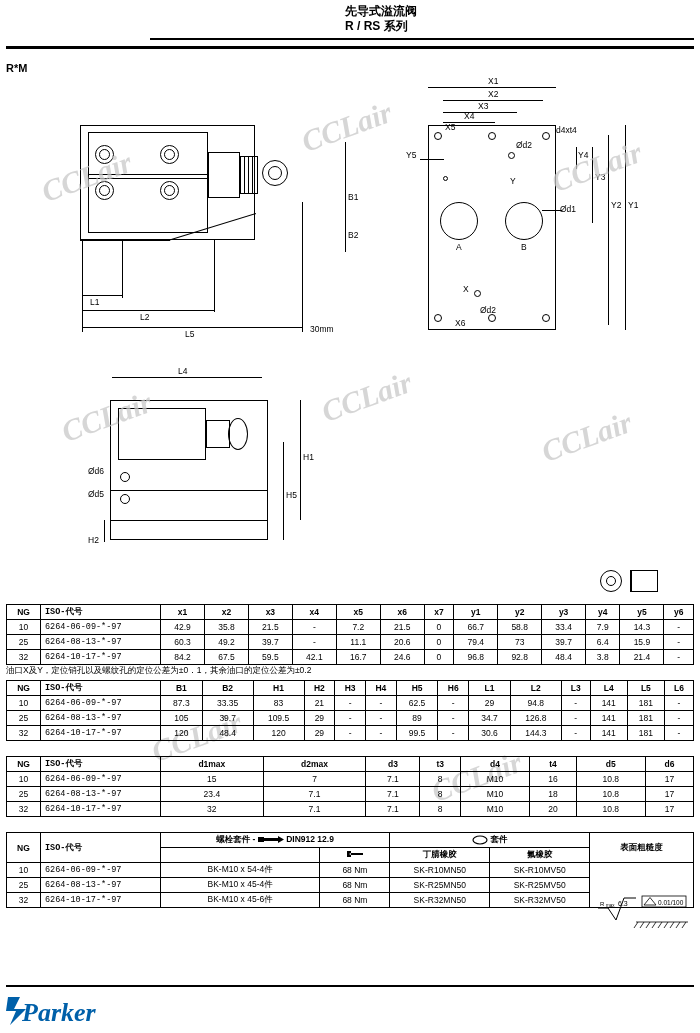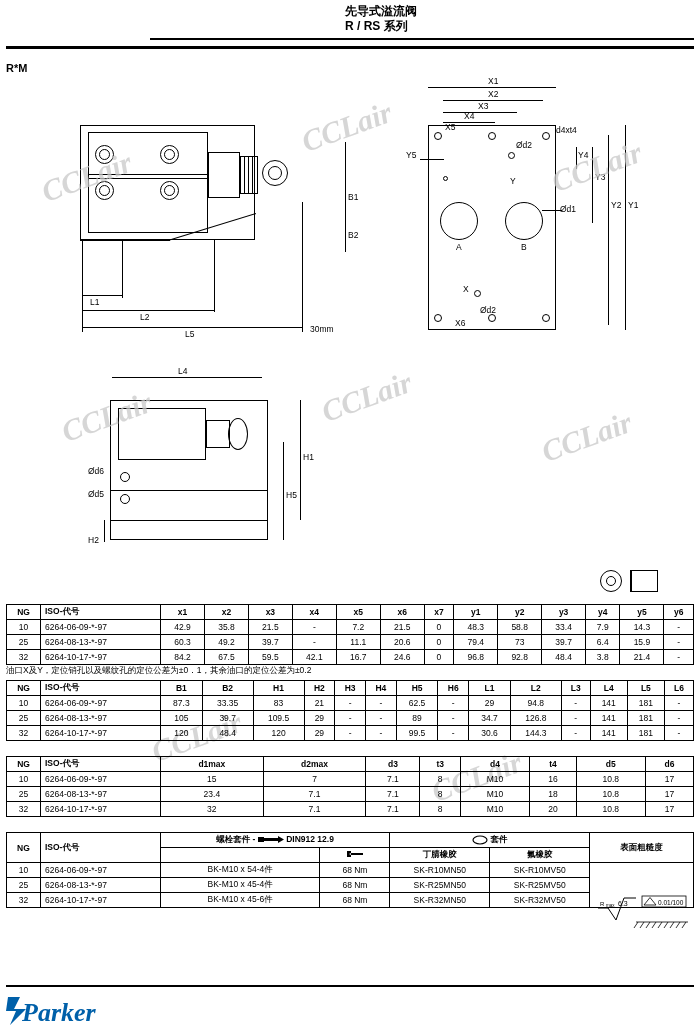--- a/index.html
+++ b/index.html
@@ -32,21 +32,21 @@
   
   .wm { position:absolute; font-family:"Liberation Serif", serif; font-style:italic;
         font-size:30px; color:#c9c9c9; font-weight:bold; transform:rotate(-20deg);
         white-space:nowrap; pointer-events:none; opacity:.75; }
 
   
   table { border-collapse:collapse; font-size:8.5px; }
   .tbl { position:absolute; }
   .tbl th, .tbl td { border:1px solid #000; text-align:center; padding:1px 2px; height:15px; }
   .tbl th { font-weight:bold; }
-  .tbl td.left, .tbl th.left { text-align:left; padding-left:4px; }
+  .tbl td.left, .tbl th.left { text-align:left; padding-left:4px;font-family:Liberation Mono, monospace; }
   .note { position:absolute; font-size:8.5px; }
 
   
   .footer-rule { position:absolute; left:6px; top:985px; width:688px; height:2px; background:#000; }
 </style>
 </head>
 <body>
 
 <div class="header">
   <div class="hdr-center">
@@ -208,21 +208,21 @@
       <tr>
         <td>10</td>
         <td class="left">6264-06-09-*-97</td>
         <td>42.9</td>
         <td>35.8</td>
         <td>21.5</td>
         <td>-</td>
         <td>7.2</td>
         <td>21.5</td>
         <td>0</td>
-        <td>48.3</td>
+        <td>66.7</td>
         <td>58.8</td>
         <td>33.4</td>
         <td>7.9</td>
         <td>14.3</td>
         <td>-</td>
       </tr>
       <tr>
         <td>25</td>
         <td class="left">6264-08-13-*-97</td>
         <td>60.3</td>

